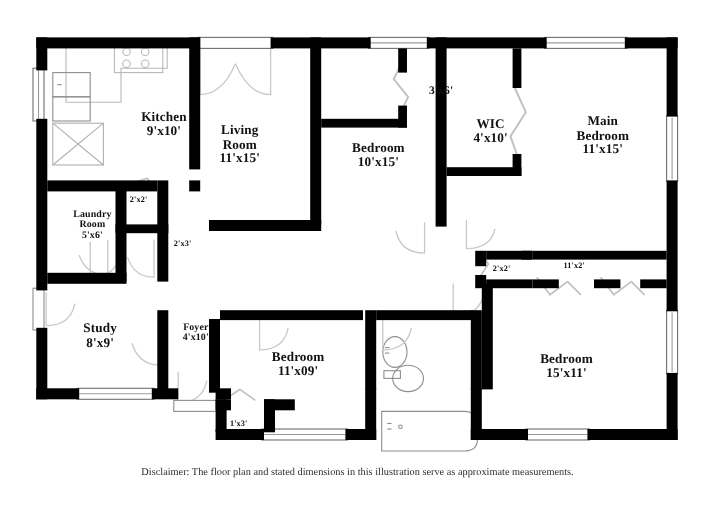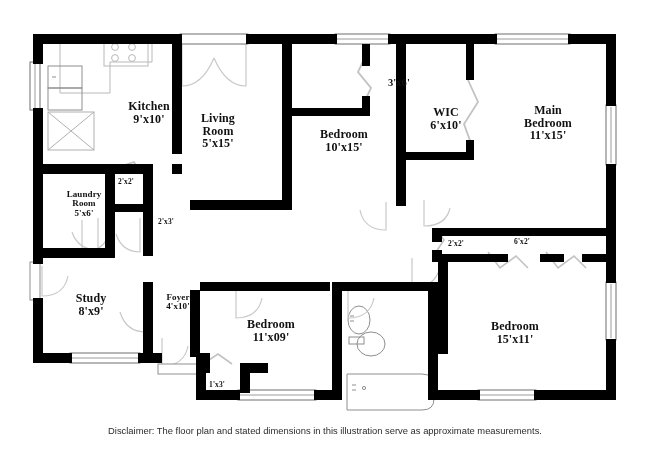--- a/index.html
+++ b/index.html
@@ -23,21 +23,21 @@
     white-space:pre-line;
     letter-spacing:.1px;
   }
   .room-label{font-size:12px;}
   .closet-label{font-size:7.5px;}
   .small-label{font-size:9px;}
   .disclaimer{
     position:absolute;
     left:0;top:424px;width:650px;
     text-align:center;
-    font-family:Liberation Sans, sans-serif;
+    font-family:Liberation Serif, serif;
     font-size:9.4px;
     color:#2b2b2b;
     line-height:1.45;
   }
   .disclaimer div{display:block;}
 </style>
 </head>
 <body>
 
 <svg id="plan" viewBox="0 0 650 473" xmlns="http://www.w3.org/2000/svg">
@@ -218,27 +218,27 @@
 
     <rect x="474" y="228" width="10" height="8"></rect>
   </g>
 </svg>
 
 <div class="label room-label" style="left:104px;top:100px;width:90px;">Kitchen
 9'x10'</div>
 
 <div class="label room-label" style="left:170px;top:112px;width:96px;">Living
 Room
-5'x15'</div>
+11'x15'</div>
 
 <div class="label room-label" style="left:294px;top:128px;width:100px;">Bedroom
 10'x15'</div>
 
 <div class="label room-label" style="left:410px;top:106px;width:72px;">WIC
-6'x10'</div>
+4'x10'</div>
 
 <div class="label room-label" style="left:496px;top:104px;width:104px;">Main
 Bedroom
 11'x15'</div>
 
 <div class="label small-label" style="left:44px;top:190px;width:80px;">Laundry
 Room
 5'x6'</div>
 
 <div class="label room-label" style="left:48px;top:292px;width:86px;">Study
@@ -246,27 +246,27 @@
 
 <div class="label small-label" style="left:147px;top:293px;width:62px;">Foyer
 4'x10'</div>
 
 <div class="label room-label" style="left:216px;top:318px;width:110px;">Bedroom
 11'x09'</div>
 
 <div class="label room-label" style="left:460px;top:320px;width:110px;">Bedroom
 15'x11'</div>
 
-<div class="label closet-label" style="left:370px;top:77px;width:40px;font-size:10.5px;text-align:right;">3'x6'</div>
+<div class="label closet-label" style="left:381px;top:77px;width:40px;font-size:10.5px;">3'x6'</div>
 
 <div class="label closet-label" style="left:110px;top:178px;width:32px;">2'x2'</div>
 
 <div class="label closet-label" style="left:110px;top:218px;width:32px;margin-left:40px;">2'x3'</div>
 
 <div class="label closet-label" style="left:440px;top:240px;width:32px;">2'x2'</div>
 
-<div class="label closet-label" style="left:500px;top:238px;width:44px;">6'x2'</div>
+<div class="label closet-label" style="left:500px;top:238px;width:44px;">11'x2'</div>
 
 <div class="label closet-label" style="left:200px;top:381px;width:34px;">1'x3'</div>
 
 <div class="disclaimer">
   <div>Disclaimer: The floor plan and stated dimensions in this illustration serve as approximate measurements.</div>
 </div>
 
 </body></html>

